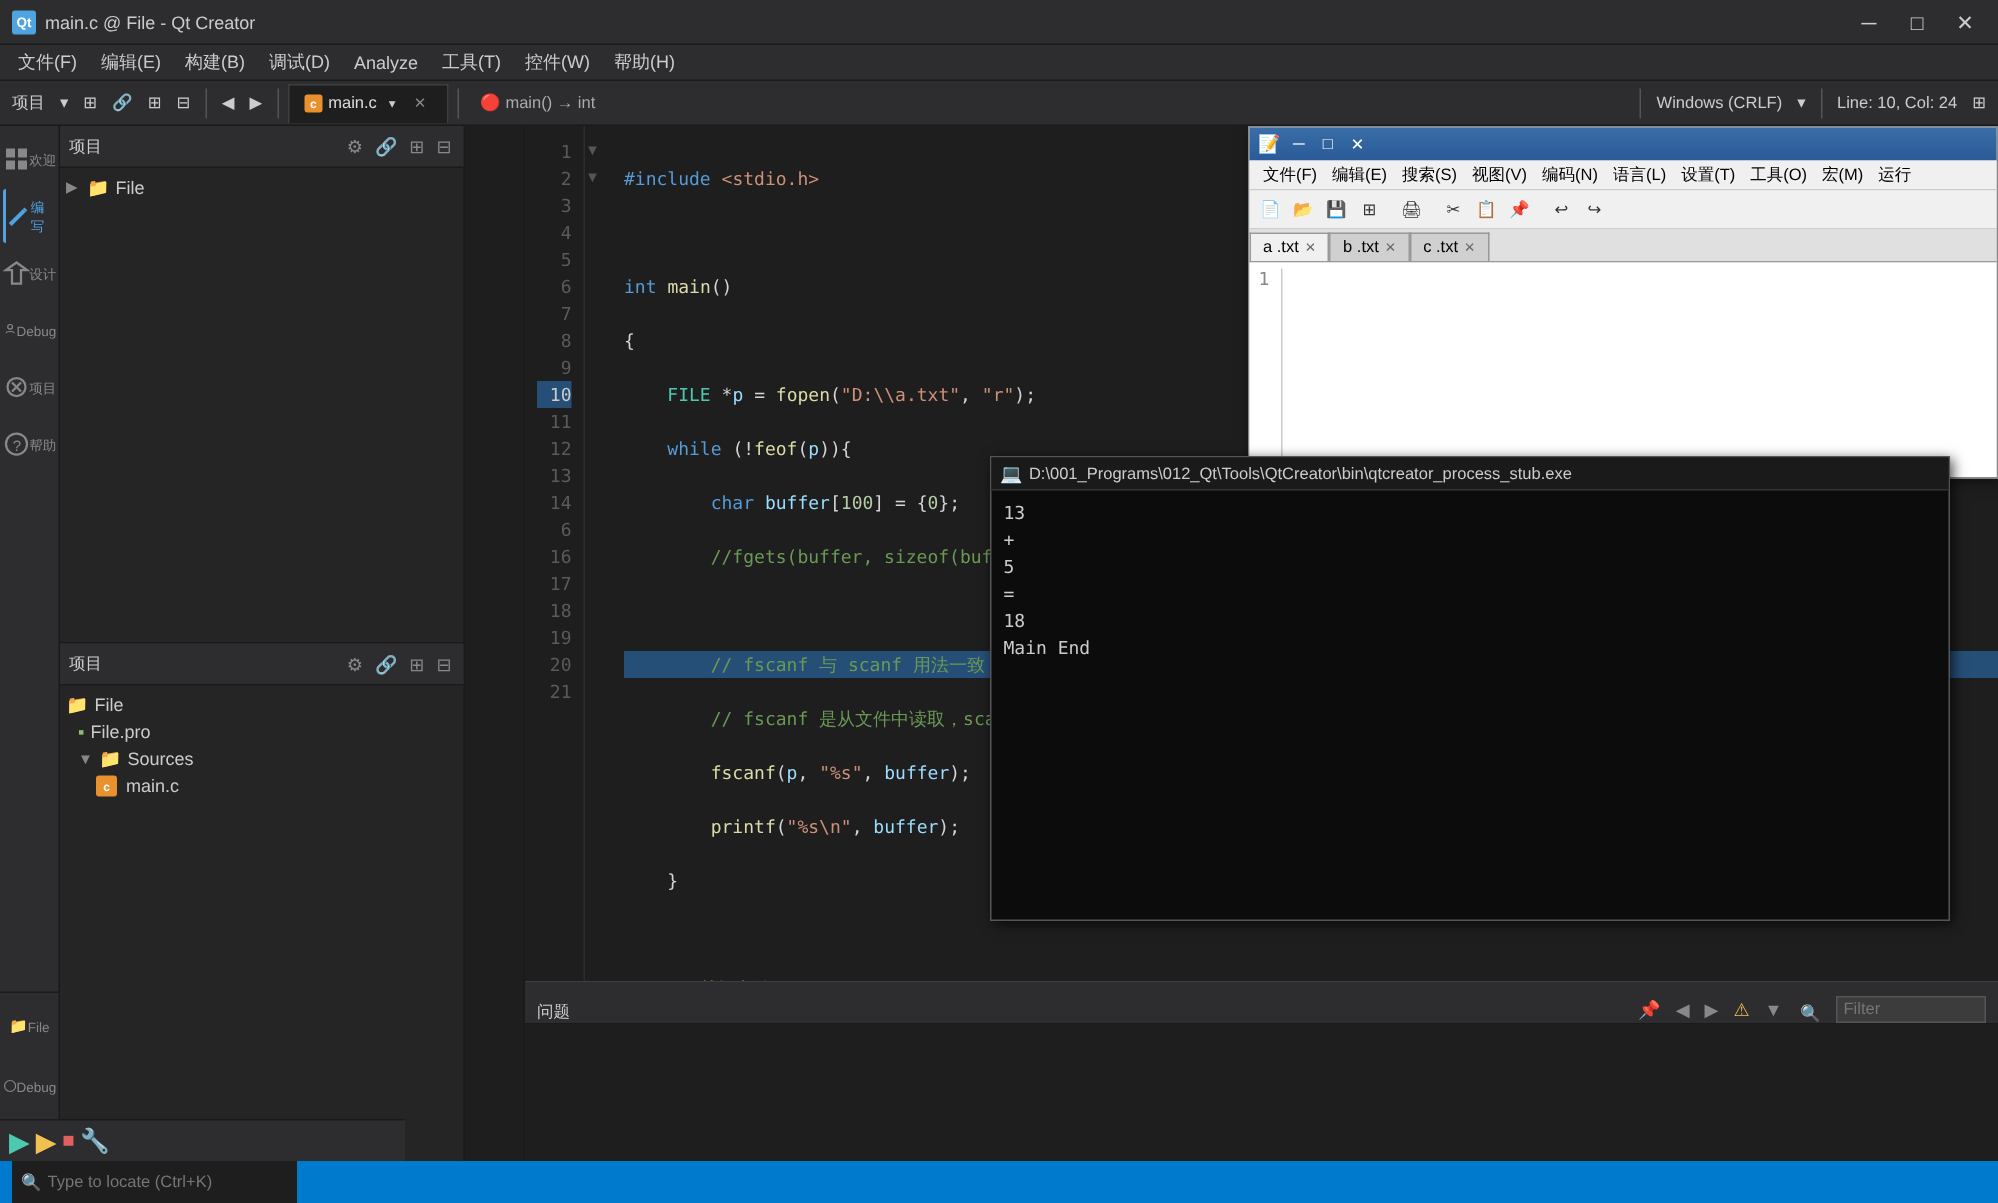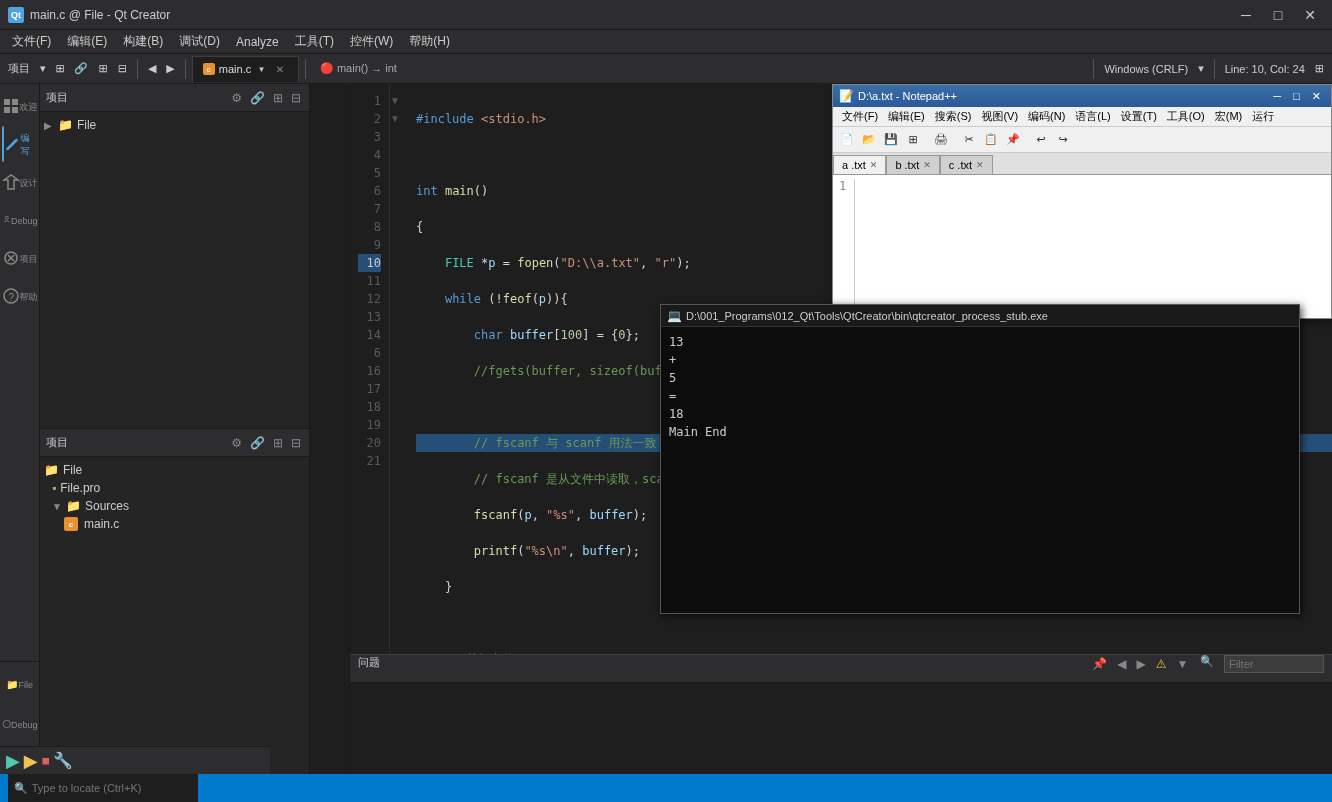--- a/index.html
+++ b/index.html
@@ -173,21 +173,21 @@
     
     .problem-panel {
       height: 120px;
       background: #1e1e1e;
       border-top: 1px solid #3e3e42;
     }
     .problem-header {
       background: #2d2d30;
       height: 28px;
       display: flex;
-      align-items: flex-start;
+      align-items: flex-end;
       padding: 0 8px;
       font-size: 11px;
       color: #ccc;
       gap: 6px;
       border-bottom: 1px solid #1a1a1a;
     }
 
     
     .notepad-window {
       position: absolute;
@@ -597,21 +597,20 @@
 
 
 
 
 
         </div>
 
         <div class="notepad-window" style="top:0; right:0; height:235px;">
           <div class="npp-title-bar">
             <span class="npp-title-icon">📝</span>
-            <span class="npp-title-text">D:\a.txt - Notepad++</span>
             <span class="npp-ctrl-btn">─</span>
             <span class="npp-ctrl-btn">□</span>
             <span class="npp-ctrl-btn">✕</span>
           </div>
           <div class="npp-menu-bar">
             <span class="npp-menu-item">文件(F)</span>
             <span class="npp-menu-item">编辑(E)</span>
             <span class="npp-menu-item">搜索(S)</span>
             <span class="npp-menu-item">视图(V)</span>
             <span class="npp-menu-item">编码(N)</span>

